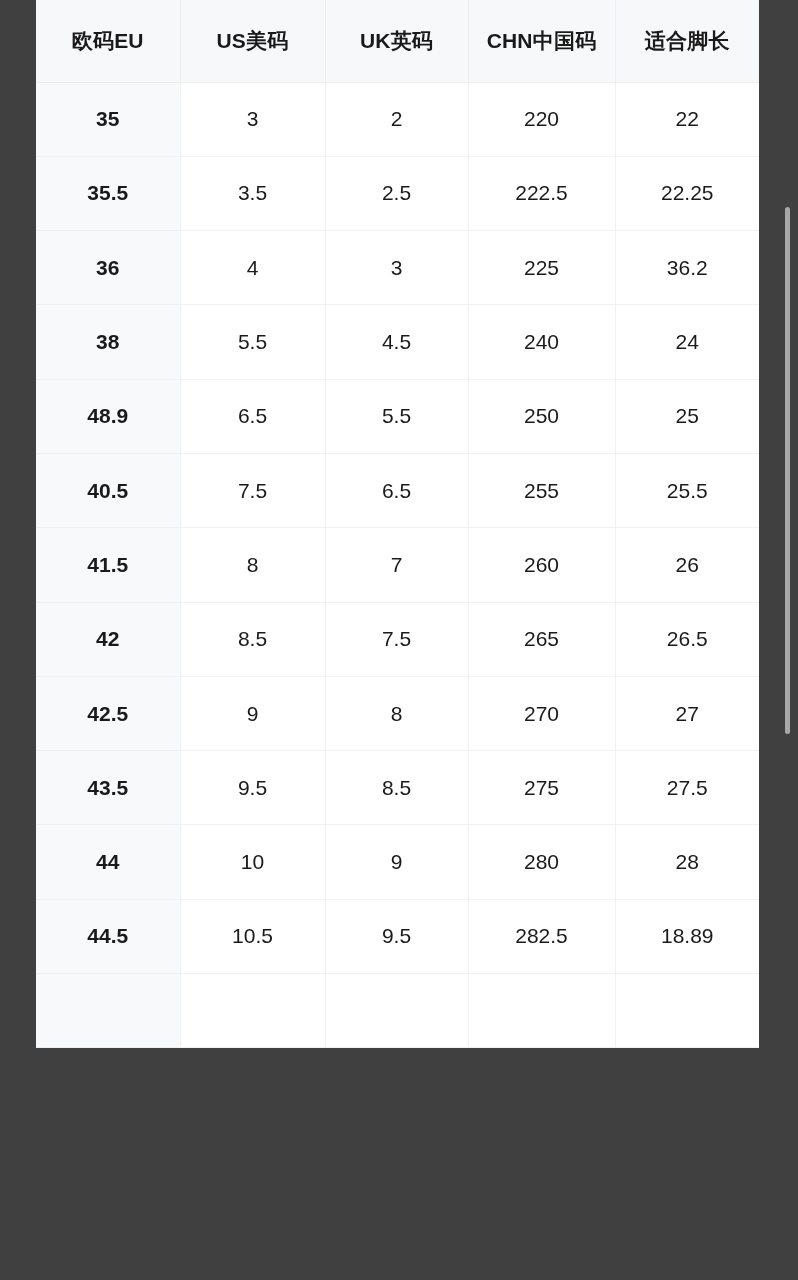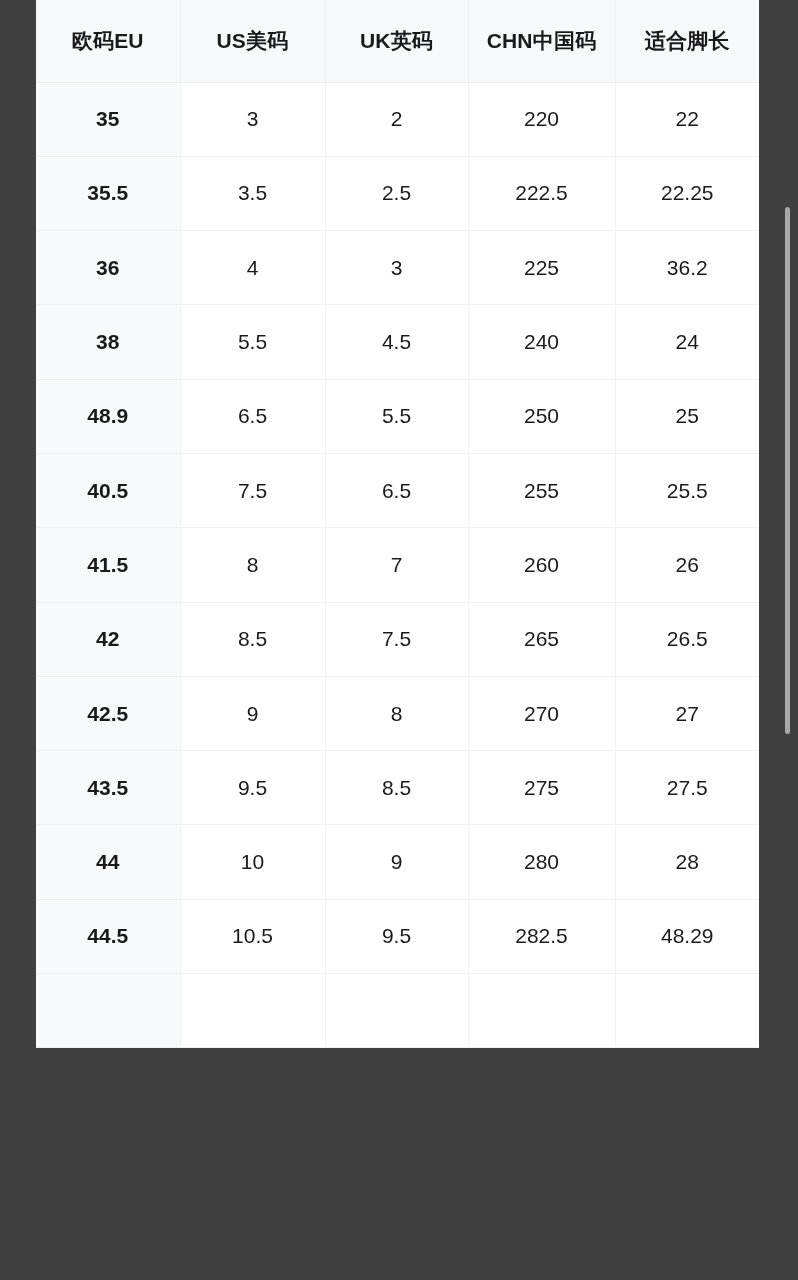--- a/index.html
+++ b/index.html
@@ -192,21 +192,21 @@
           <td>10</td>
           <td>9</td>
           <td>280</td>
           <td>28</td>
         </tr>
         <tr>
           <td class="col-eu">44.5</td>
           <td>10.5</td>
           <td>9.5</td>
           <td>282.5</td>
-          <td>48.29</td>
+          <td>18.89</td>
         </tr>
         <tr>
           <td class="col-eu"></td>
           <td></td>
           <td></td>
           <td></td>
           <td></td>
         </tr>
       </tbody>
   </table>

